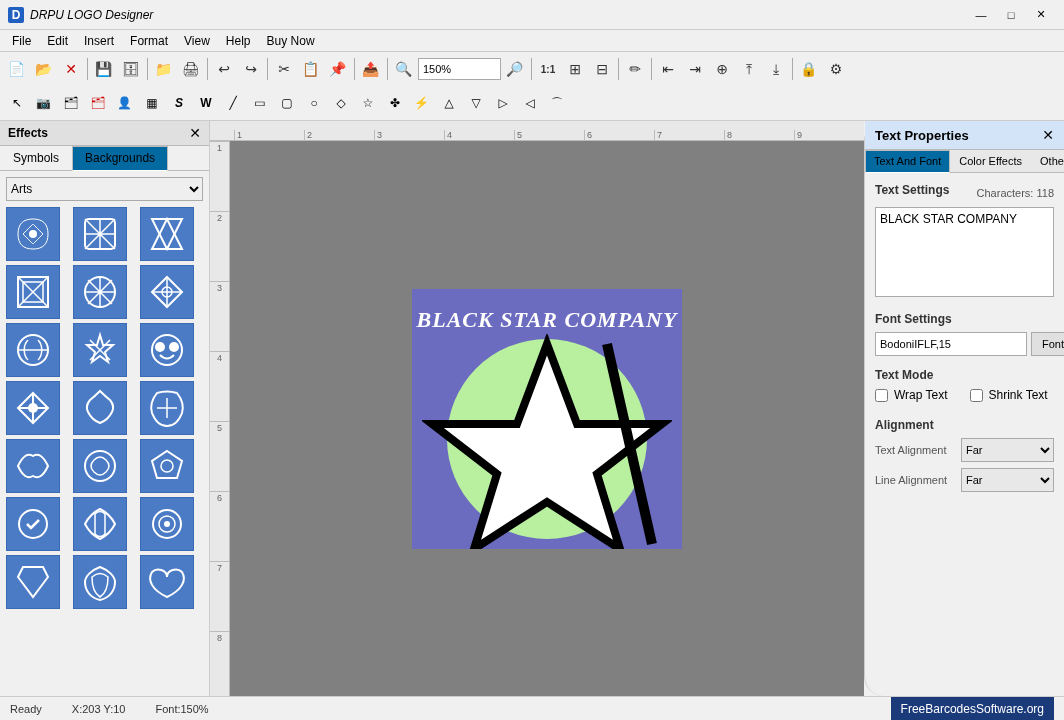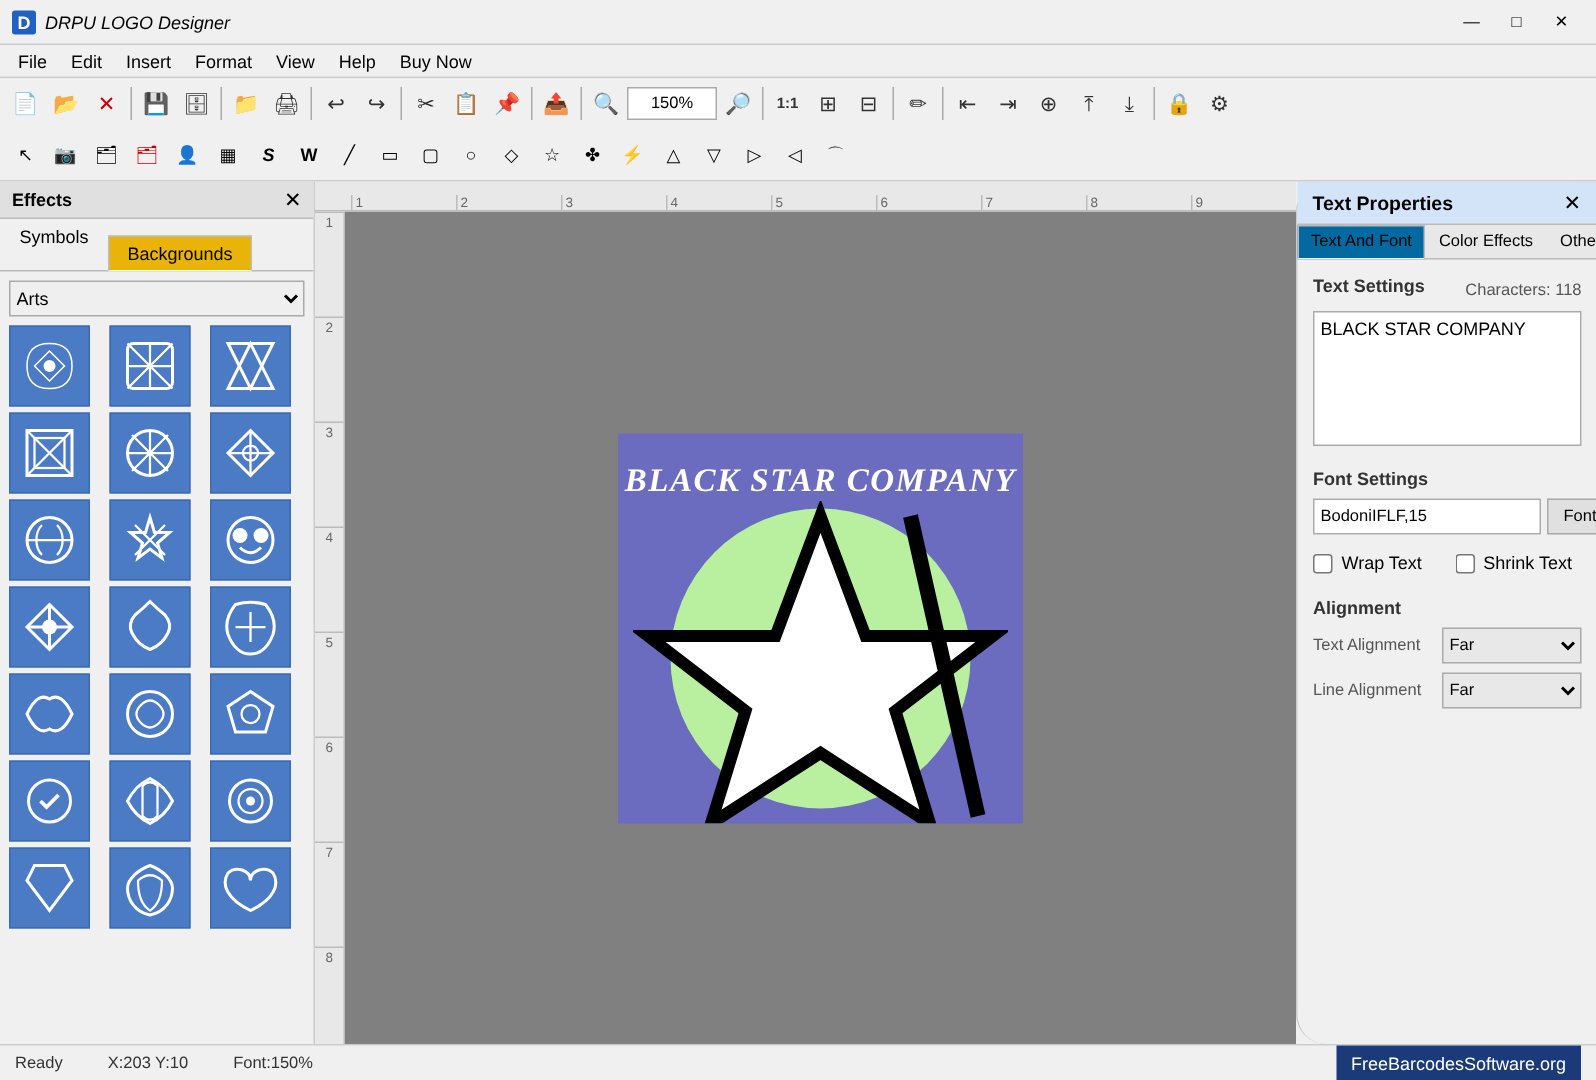--- a/index.html
+++ b/index.html
@@ -14,21 +14,21 @@
 
     
     .menu-bar { background: #f0f0f0; height: 22px; display: flex; align-items: center; padding: 0 4px; border-bottom: 1px solid #ccc; }
     .menu-item { padding: 2px 8px; cursor: pointer; font-size: 12px; }
 
     
     .toolbar-area { background: #f0f0f0; border-bottom: 1px solid #ccc; }
     .toolbar-row { display: flex; align-items: center; padding: 2px 4px; gap: 1px; height: 34px; }
     .tb-btn { width: 26px; height: 26px; border: 1px solid transparent; background: transparent; cursor: pointer; display: flex; align-items: center; justify-content: center; font-size: 14px; color: #333; }
     .tb-sep { width: 1px; height: 22px; background: #aaa; margin: 0 2px; }
-    .zoom-input { width: 60px; height: 22px; border: 1px solid #aaa; padding: 0 4px; font-size: 11px; text-align: center; }
+    .zoom-input { width: 83px; height: 22px; border: 1px solid #aaa; padding: 0 4px; font-size: 11px; }
 
     
     .main-area { display: flex; flex: 1; overflow: hidden; }
 
     
     .canvas-area { display: flex; flex-direction: column; flex: 1; overflow: hidden; }
     .ruler-h { height: 20px; background: #e8e8e8; border-bottom: 1px solid #bbb; display: flex; align-items: flex-end; padding-left: 20px; overflow: hidden; }
     .ruler-mark { font-size: 9px; color: #666; border-left: 1px solid #bbb; padding-left: 2px; flex: none; }
     .canvas-with-ruler { display: flex; flex: 1; overflow: hidden; }
     .ruler-v { width: 20px; background: #e8e8e8; border-right: 1px solid #bbb; display: flex; flex-direction: column; padding-top: 0; }
@@ -40,21 +40,21 @@
     .logo-text { position: absolute; top: 18px; left: 0; right: 0; text-align: center; font-family: 'Georgia', serif; font-size: 22px; font-weight: bold; color: white; font-style: italic; letter-spacing: 1px; }
     .logo-circle { position: absolute; top: 50px; left: 35px; width: 200px; height: 200px; background: #b8f0a0; border-radius: 50%; }
 
     
     .side-panel { width: 210px; background: #f0f0f0; border-right: 1px solid #ccc; display: flex; flex-direction: column; }
     .panel-header { background: #e0e0e0; padding: 4px 8px; display: flex; align-items: center; justify-content: space-between; border-bottom: 1px solid #bbb; }
     .panel-title { font-weight: bold; font-size: 12px; }
     .panel-close { cursor: pointer; font-size: 14px; }
     .panel-tabs { display: flex; border-bottom: 1px solid #bbb; }
     .panel-tab { padding: 4px 12px; cursor: pointer; font-size: 12px; border: 1px solid transparent; }
-    .panel-tab.active { background: #eab308; border-color: #bbb; border-bottom-color: white; margin-bottom: -1px; margin-top: 11px; }
+    .panel-tab.active { background: #0369a1; border-color: #bbb; border-bottom-color: white; margin-bottom: -1px; }
     .panel-content { flex: 1; overflow-y: auto; padding: 6px; }
     .category-select { width: 100%; height: 24px; margin-bottom: 6px; border: 1px solid #aaa; }
     .symbols-grid { display: grid; grid-template-columns: repeat(3, 1fr); gap: 4px; }
     .symbol-item { width: 54px; height: 54px; background: #4a7bc4; display: flex; align-items: center; justify-content: center; cursor: pointer; border: 1px solid #3a6ab4; }
     .symbol-item svg { width: 40px; height: 40px; fill: white; }
 
     
     .right-panel { width: 200px; background: #f0f0f0; border-left: 1px solid #ccc; display: flex; flex-direction: column; border-radius: 20px; }
     .rp-header { background: #d4e4f8; padding: 6px 10px; display: flex; align-items: center; justify-content: space-between; border-bottom: 1px solid #bbb; }
     .rp-title { font-weight: bold; font-size: 13px; }
@@ -409,20 +409,21 @@
 
       <div class="rp-section">
         <div class="section-label">Font Settings</div>
         <div class="font-row">
           <input class="font-input" type="text" value="BodoniIFLF,15" style="">
           <button class="font-btn">Font</button>
         </div>
       </div>
 
       <div class="rp-section">
+        <div class="section-label">Text Mode</div>
         <div class="two-col">
           <div class="checkbox-row">
             <input type="checkbox" id="wrap-text" style="">
             <label for="wrap-text">Wrap Text</label>
           </div>
           <div class="checkbox-row">
             <input type="checkbox" id="shrink-text" style="">
             <label for="shrink-text">Shrink Text</label>
           </div>
         </div>

